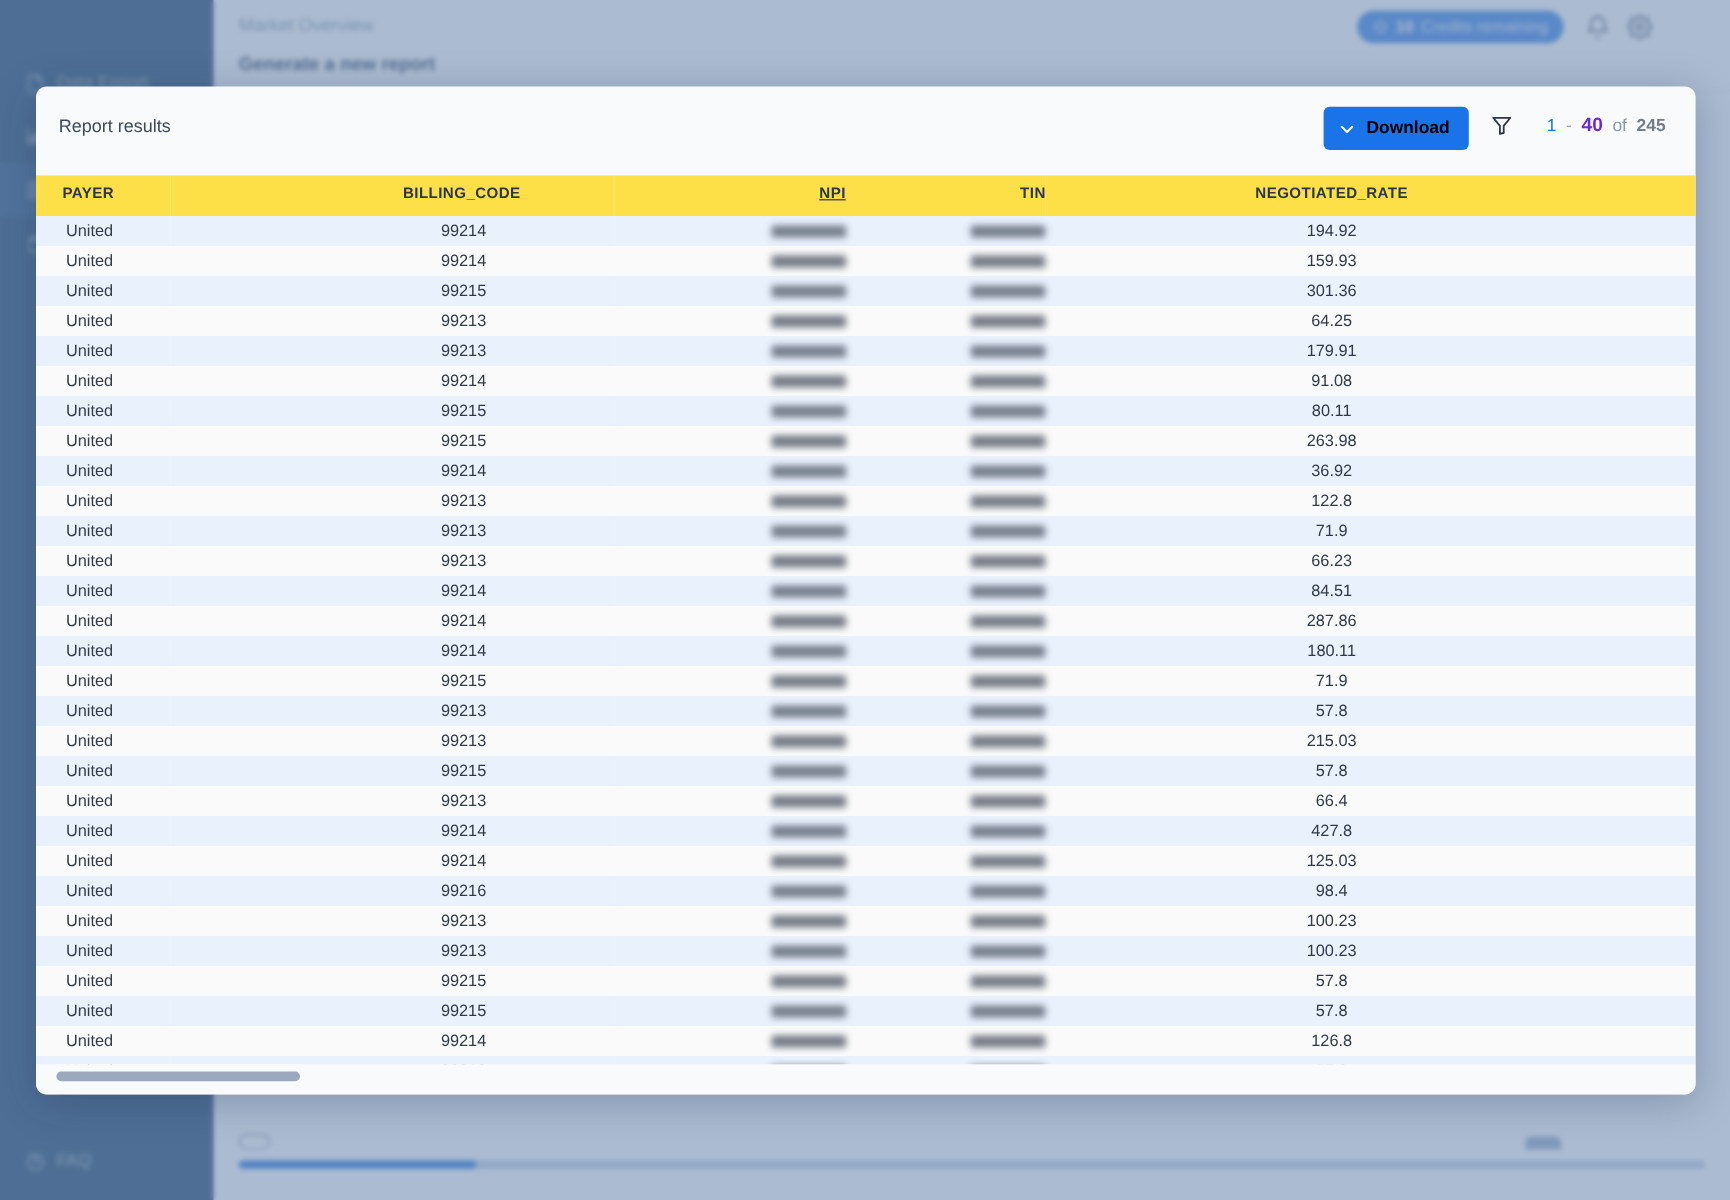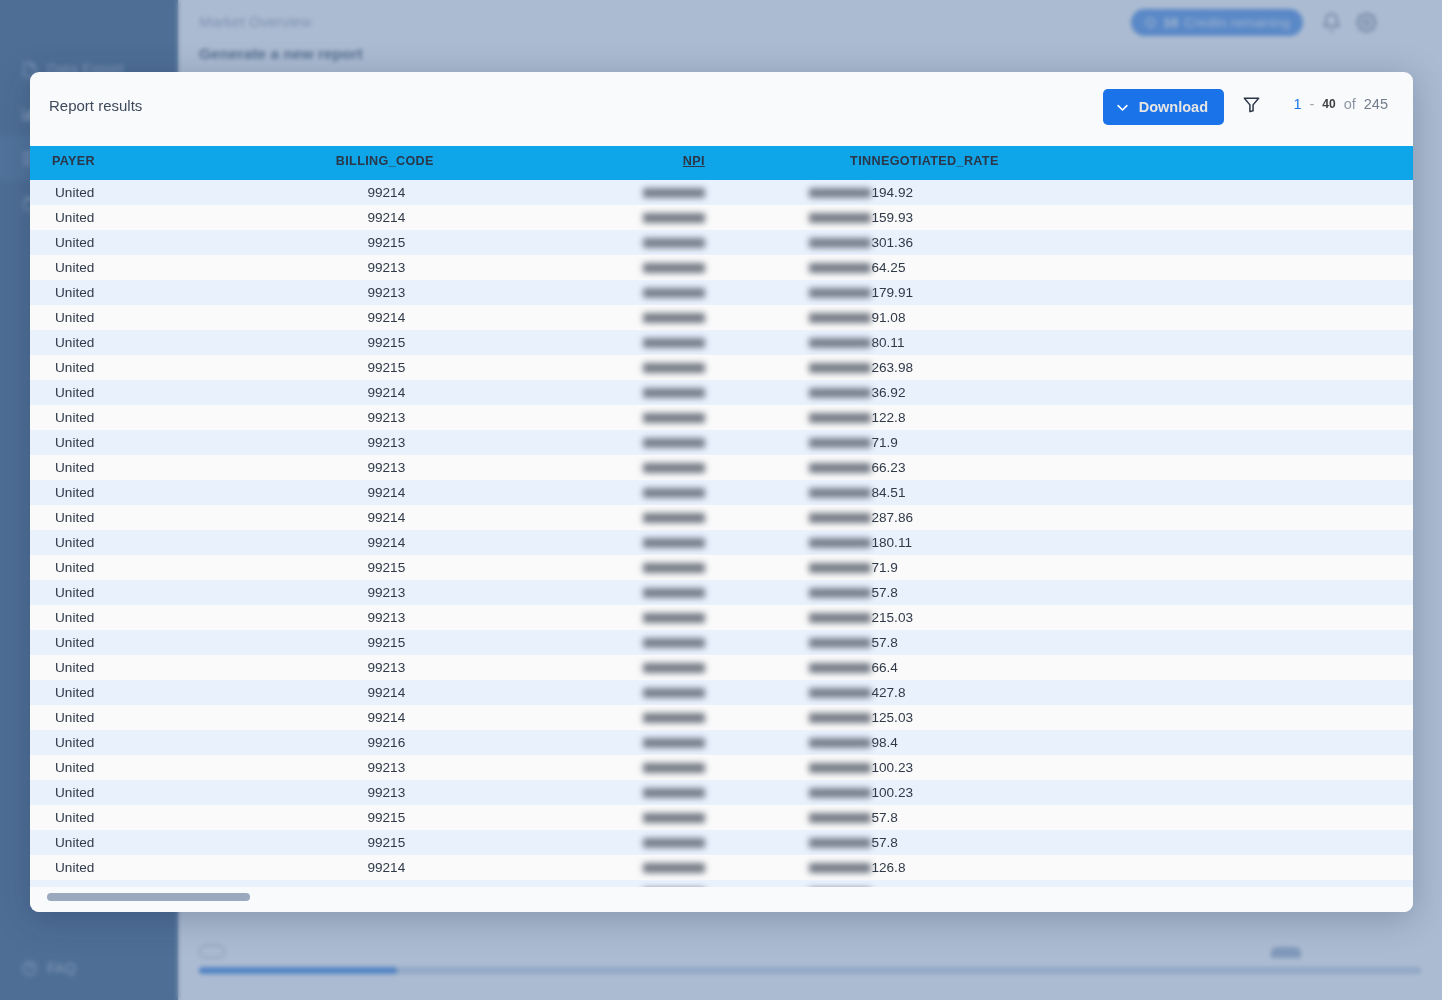--- a/index.html
+++ b/index.html
@@ -128,72 +128,72 @@
     position: absolute; left: 0; top: 0; right: 0; height: 74px;
   }
   #modal-title {
     position: absolute; left: 19px; top: 25px;
     font-size: 15px; color: #3d4a5c;
   }
   #download-btn {
     position: absolute; right: 189px; top: 17px;
     height: 36px; padding: 0 16px 0 12px;
     background: #1a73e8; border: none; border-radius: 5px;
-    color: #e5e5e5; font-size: 14.5px; font-weight: bold;
+    color: #000000; font-size: 14.5px; font-weight: bold;
     display: flex; align-items: center; gap: 9px;
     cursor: pointer;
     font-family: "Liberation Sans", sans-serif;
   }
   #download-btn svg { width: 15px; height: 15px; display: block; }
   #filter-icon {
     position: absolute; right: 152px; top: 23px;
     width: 19px; height: 19px; color: #2b3648; cursor: pointer;
   }
   #filter-icon svg { width: 19px; height: 19px; display: block; }
   #pager {
     position: absolute; right: 25px; top: 24px;
     font-size: 14.5px; display: flex; align-items: center; gap: 8px;
   }
   #pager .pg-from { color: #1a73e8; }
   #pager .pg-dash { color: #9aa4b2; }
-  #pager .pg-to { color: #404040; font-weight: bold; font-size: 12px; text-align: center; }
+  #pager .pg-to { color: #6d28d9; font-weight: bold; font-size: 16px; text-align: center; }
   #pager .pg-of { color: #8d97a5; }
-  #pager .pg-total { color: #727d8c; }
+  #pager .pg-total { color: #727d8c; font-weight: bold; }
 
   
   #table-scroll {
     position: absolute; left: 0; top: 74px; right: 0; bottom: 25px;
     overflow: hidden;
   }
   table#results-table {
     width: 1383px;
     border-collapse: collapse;
     table-layout: fixed;
   }
   #results-table th {
     font-size: 12.6px; font-weight: bold; color: #2b3648;
     letter-spacing: 0.35px;
     padding: 8px 0 12px 0;
-    background: #0ea5e9;
+    background: #fde047;
     white-space: nowrap;
   }
   #results-table td {
     font-size: 13.6px; color: #303a49;
     height: 25px; line-height: 25px;
     padding: 0;
     white-space: nowrap;
   }
   #results-table tbody tr.odd td { background: #e9f1fd; }
   #results-table tbody tr.even td { background: #fafafa; }
 
   .c-payer   { width: 108px; text-align: left;  padding-left: 25px !important; }
   .c-code    { width: 355px; text-align: center;  padding-left: 118px !important; }
   .c-npi     { width: 185px; text-align: right; text-decoration: underline; }
   .c-tin     { width: 160px; text-align: right; }
-  .c-rate    { width: 520px; text-align: left; padding-right: 65px !important; }
+  .c-rate    { width: 520px; text-align: center; padding-right: 65px !important; }
 
   th.c-payer { padding-left: 22px !important; }
   th.c-code  { padding-left: 115px !important; }
   th.c-rate  { padding-right: 65px !important; }
 
   .redacted {
     display: inline-block;
     width: 62px; height: 10px;
     background: #4e5664;
     border-radius: 1px;

